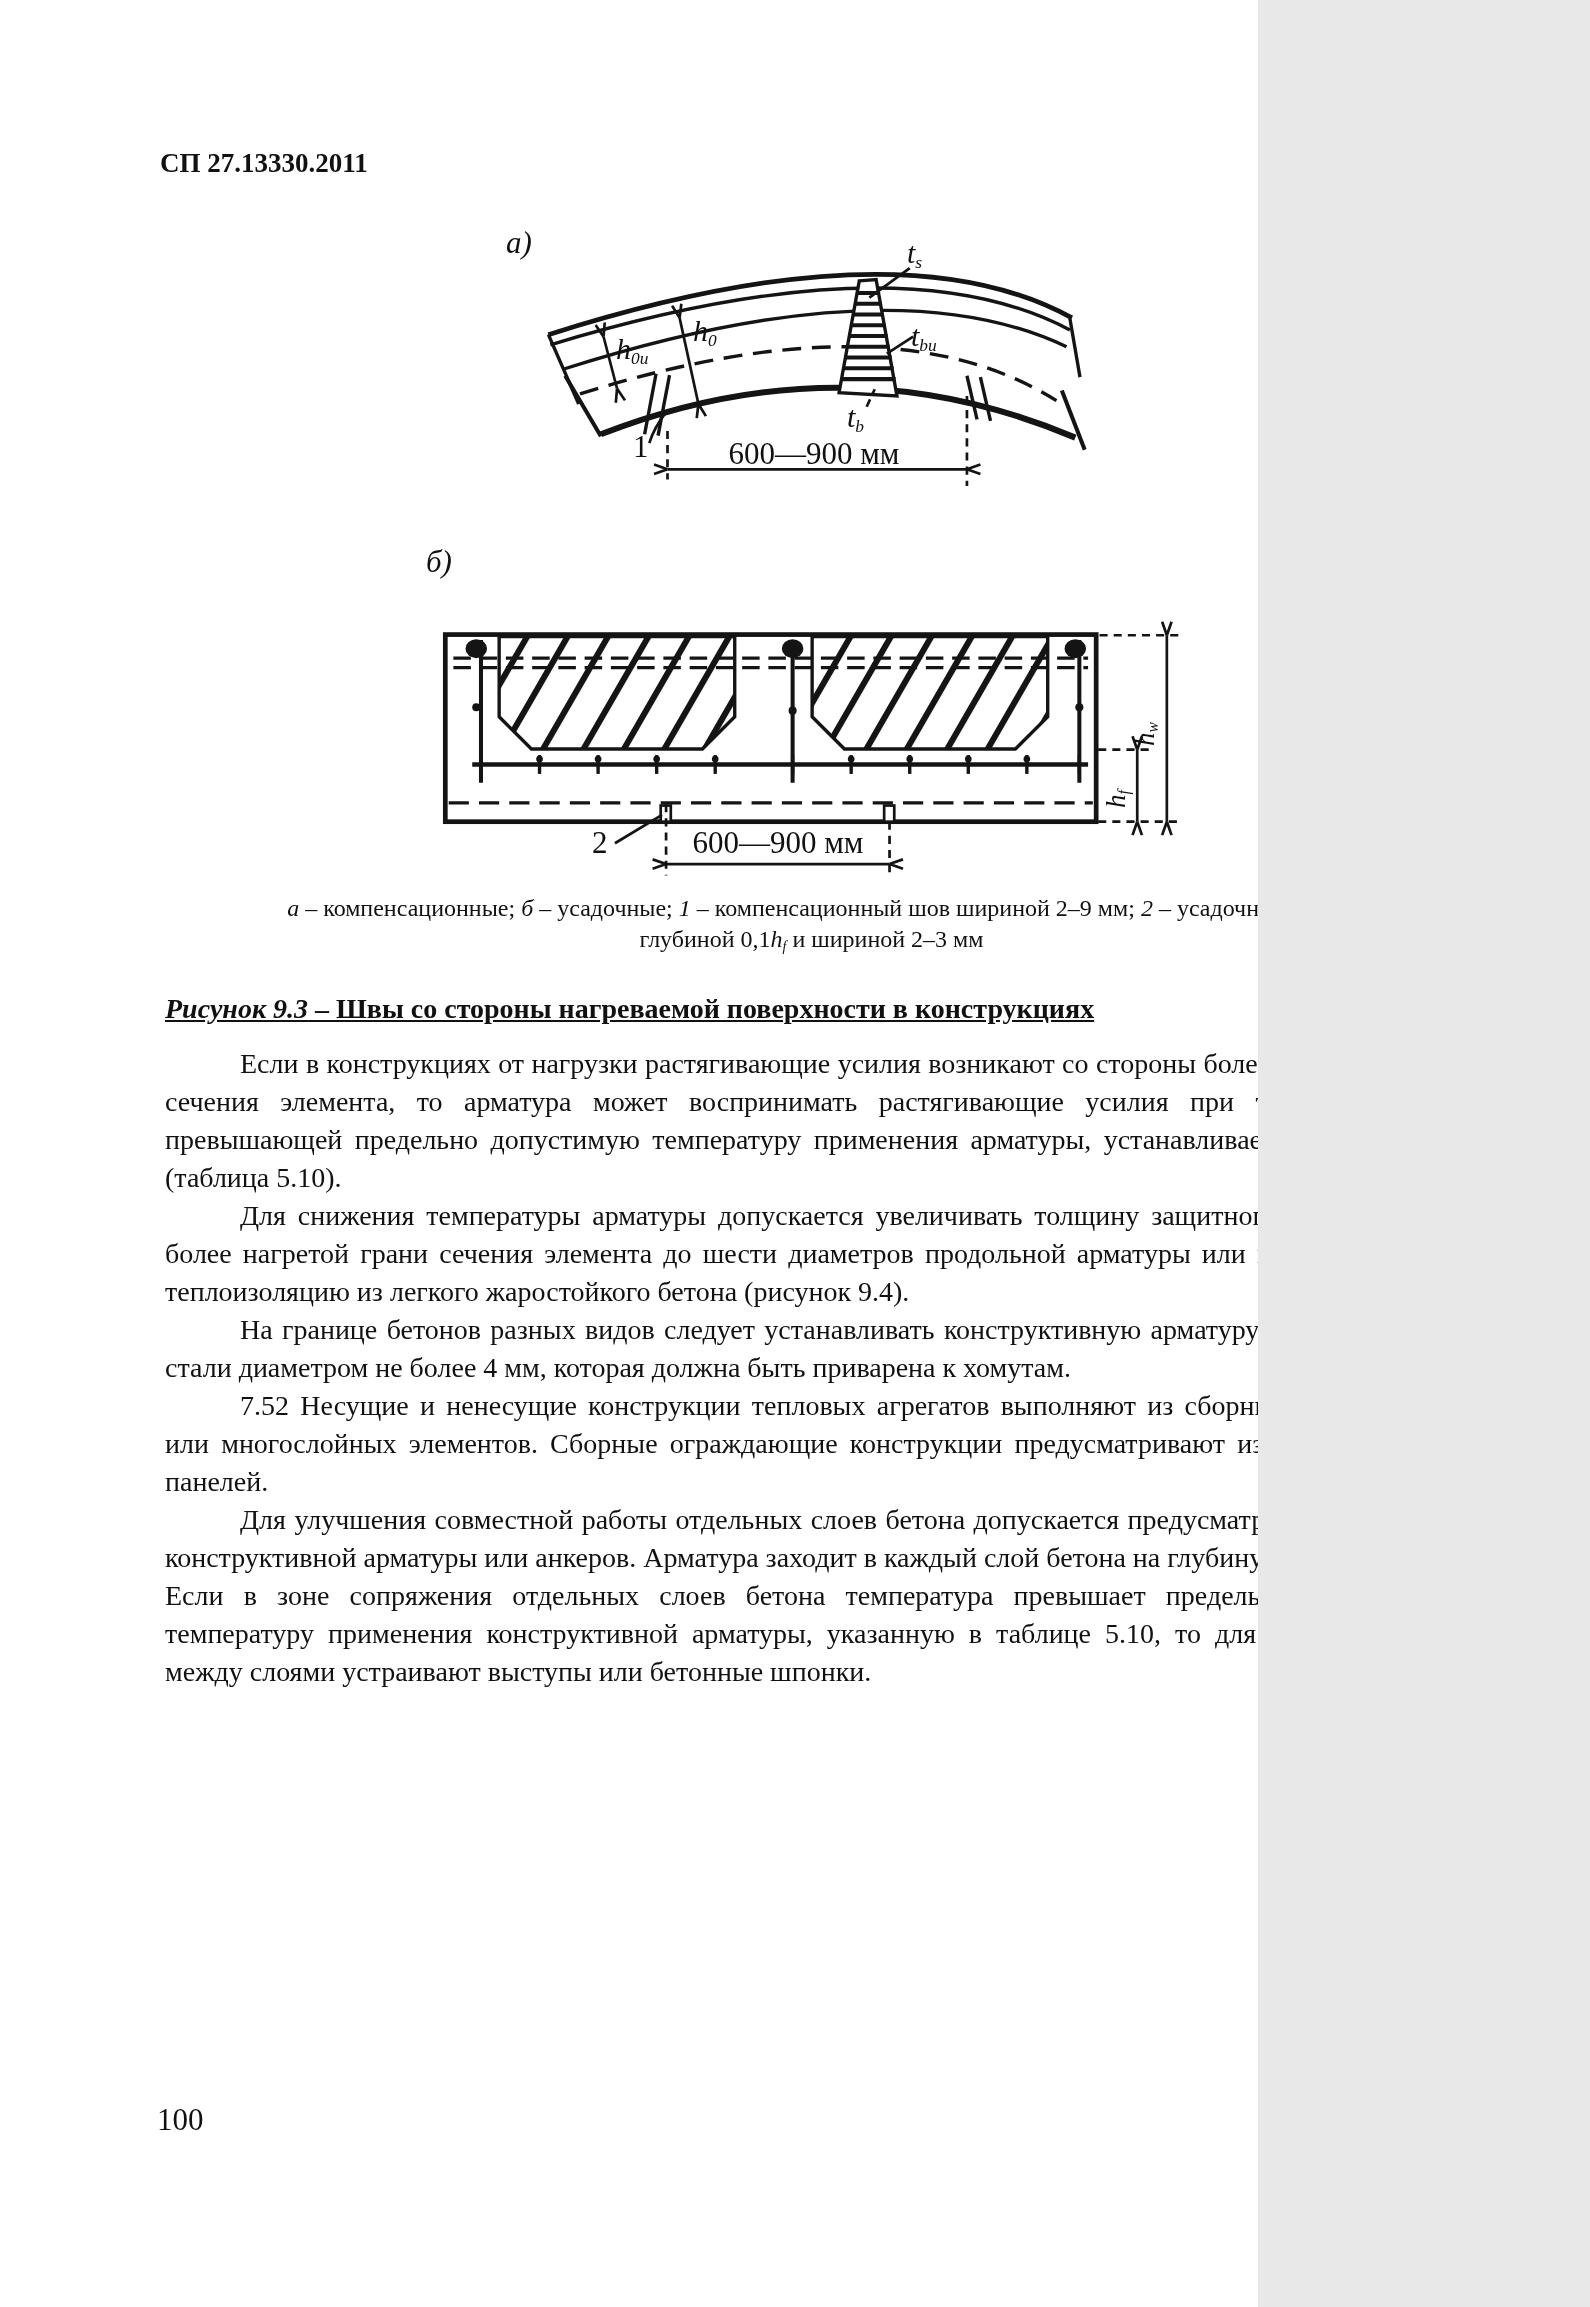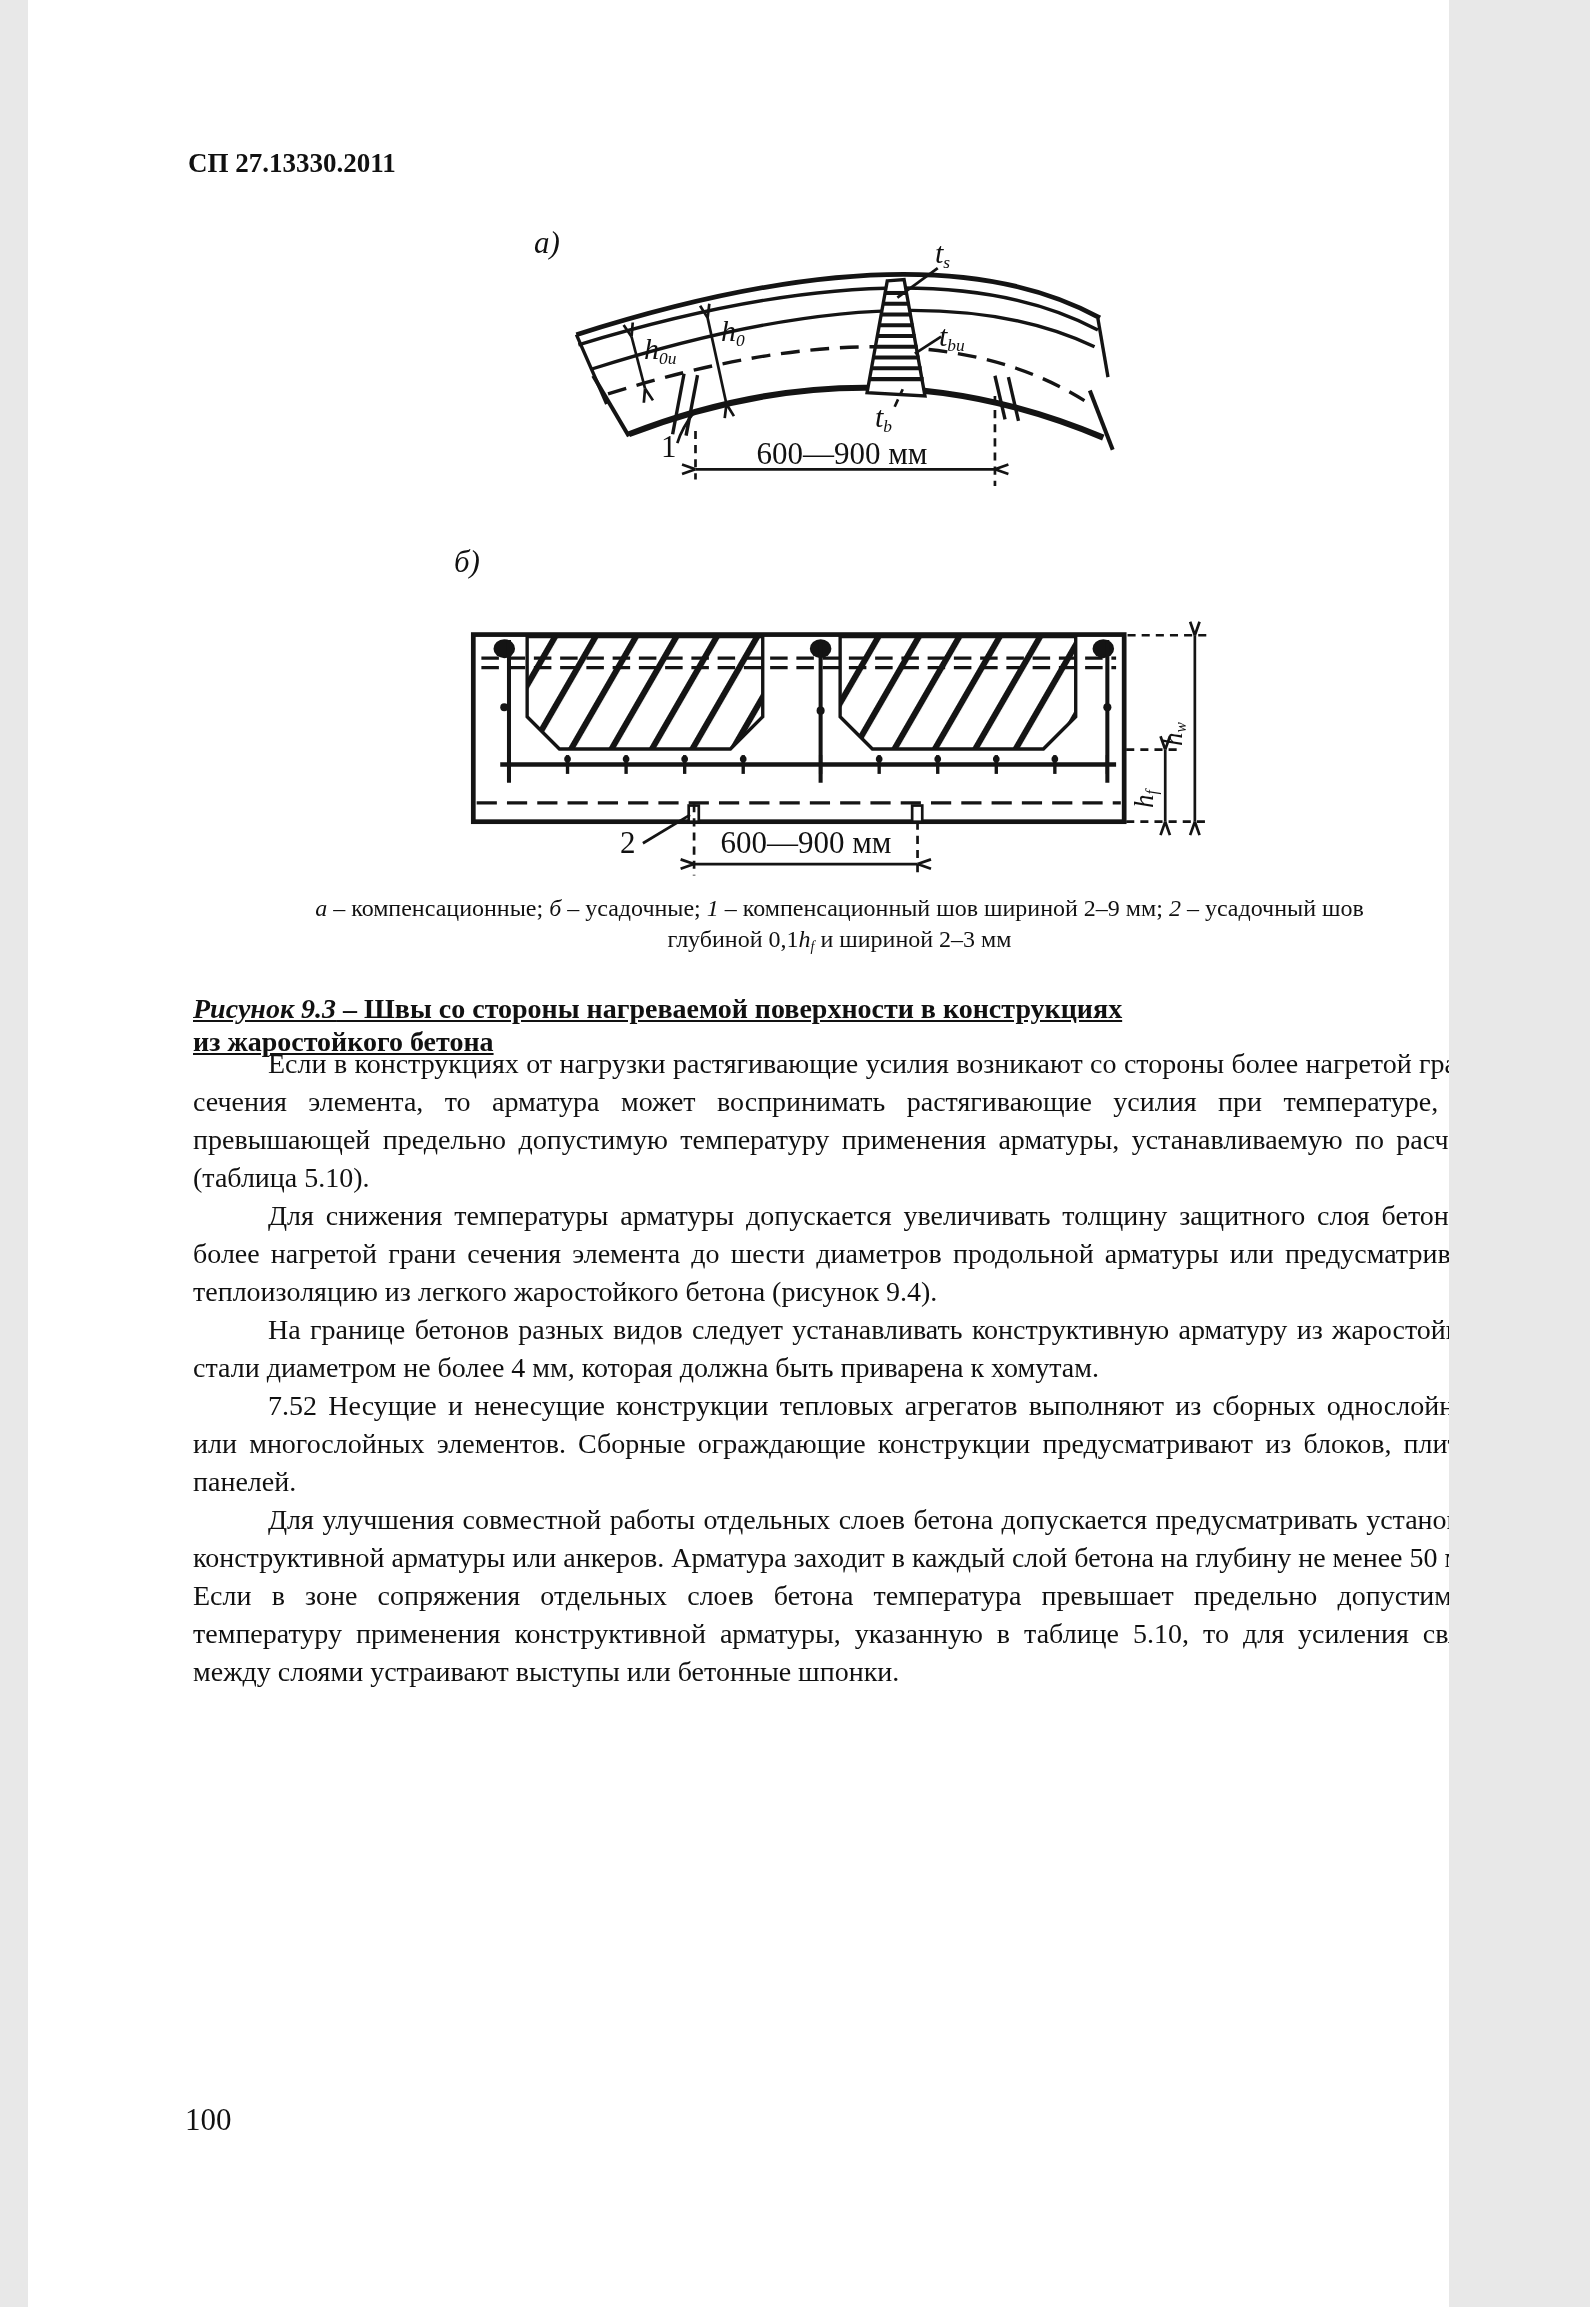--- a/index.html
+++ b/index.html
@@ -1,18 +1,18 @@
 <!DOCTYPE html>
 <html style="font-size:10.8px"><head>
 <meta charset="utf-8">
 <style>
   html,body{margin:0;padding:0;background:#e8e8e8;}
   .page{
-    position:relative;width:1421px;height:2307px;background:#ffffff;
-    font-family:"Liberation Serif",serif;color:#111;overflow:hidden;margin-left:28px;
+    position:relative;width:1258px;height:2307px;background:#ffffff;
+    font-family:"Liberation Serif",serif;color:#111;overflow:hidden;
   }
   .abs{position:absolute;}
   .it{font-style:italic;}
   .bolditalic{font-weight:bold;font-style:italic;}
   .sb{font-size:.58em;font-style:italic;vertical-align:-0.28em;}
   .figlabel{font-size:31px;font-style:italic;white-space:nowrap;}
   .mathlabel{font-size:30px;font-style:italic;white-space:nowrap;font-family:Liberation Serif, serif;}
   .numlabel{font-size:31px;white-space:nowrap;}
   .dimtext{font-size:31px;text-align:center;white-space:nowrap;}
   .rot{transform:rotate(-90deg);transform-origin:0 0;font-size:27px;font-style:italic;white-space:nowrap;}
@@ -186,21 +186,20 @@
     <span class="abs rot" style="left:712px;top:207px;"><span>h</span><span class="sb">w</span></span>
   </div>
 
   <div class="abs caption">
     <div><span class="it">а</span><span> – компенсационные;  </span><span class="it">б</span><span> – усадочные; </span><span class="it">1</span><span> – компенсационный шов шириной 2–9 мм;  </span><span class="it">2</span><span> – усадочный шов</span></div>
     <div><span>глубиной 0,1</span><span class="it">h</span><span class="sb">f</span><span> и шириной 2–3 мм</span></div>
   </div>
 
   <div class="abs fig-title">
     <div><span class="bolditalic">Рисунок 9.3</span><span> – Швы со стороны нагреваемой поверхности в конструкциях</span></div>
-    <div>из жаростойкого бетона</div>
   </div>
 
   <div class="abs body-text">
     <p>Если в конструкциях от нагрузки растягивающие усилия возникают со стороны более нагретой грани сечения элемента, то арматура может воспринимать растягивающие усилия при температуре, не превышающей предельно допустимую температуру применения арматуры, устанавливаемую по расчету (таблица 5.10).</p>
     <p>Для снижения температуры арматуры допускается увеличивать толщину защитного слоя бетона у более нагретой грани сечения элемента  до шести диаметров продольной арматуры или предусматривать теплоизоляцию из легкого жаростойкого бетона (рисунок 9.4).</p>
     <p>На границе бетонов разных видов следует устанавливать конструктивную арматуру из жаростойкой стали диаметром не более 4 мм, которая должна быть приварена к хомутам.</p>
     <p>7.52 Несущие и ненесущие конструкции тепловых агрегатов выполняют из сборных однослойных или многослойных элементов. Сборные ограждающие конструкции предусматривают из блоков, плит и панелей.</p>
     <p>Для улучшения совместной работы отдельных слоев бетона допускается предусматривать установку конструктивной арматуры или анкеров. Арматура заходит в каждый слой бетона на глубину не менее 50 мм. Если в зоне сопряжения отдельных слоев бетона температура превышает предельно допустимую температуру применения конструктивной арматуры, указанную в таблице 5.10, то для усиления связи между слоями устраивают выступы или бетонные шпонки.</p>
   </div>
 

